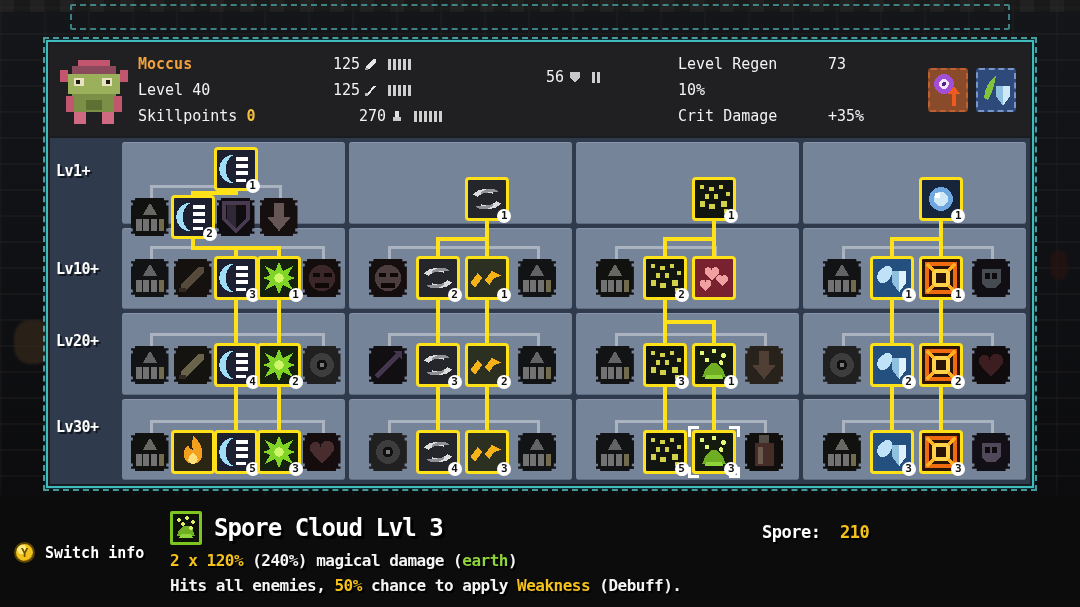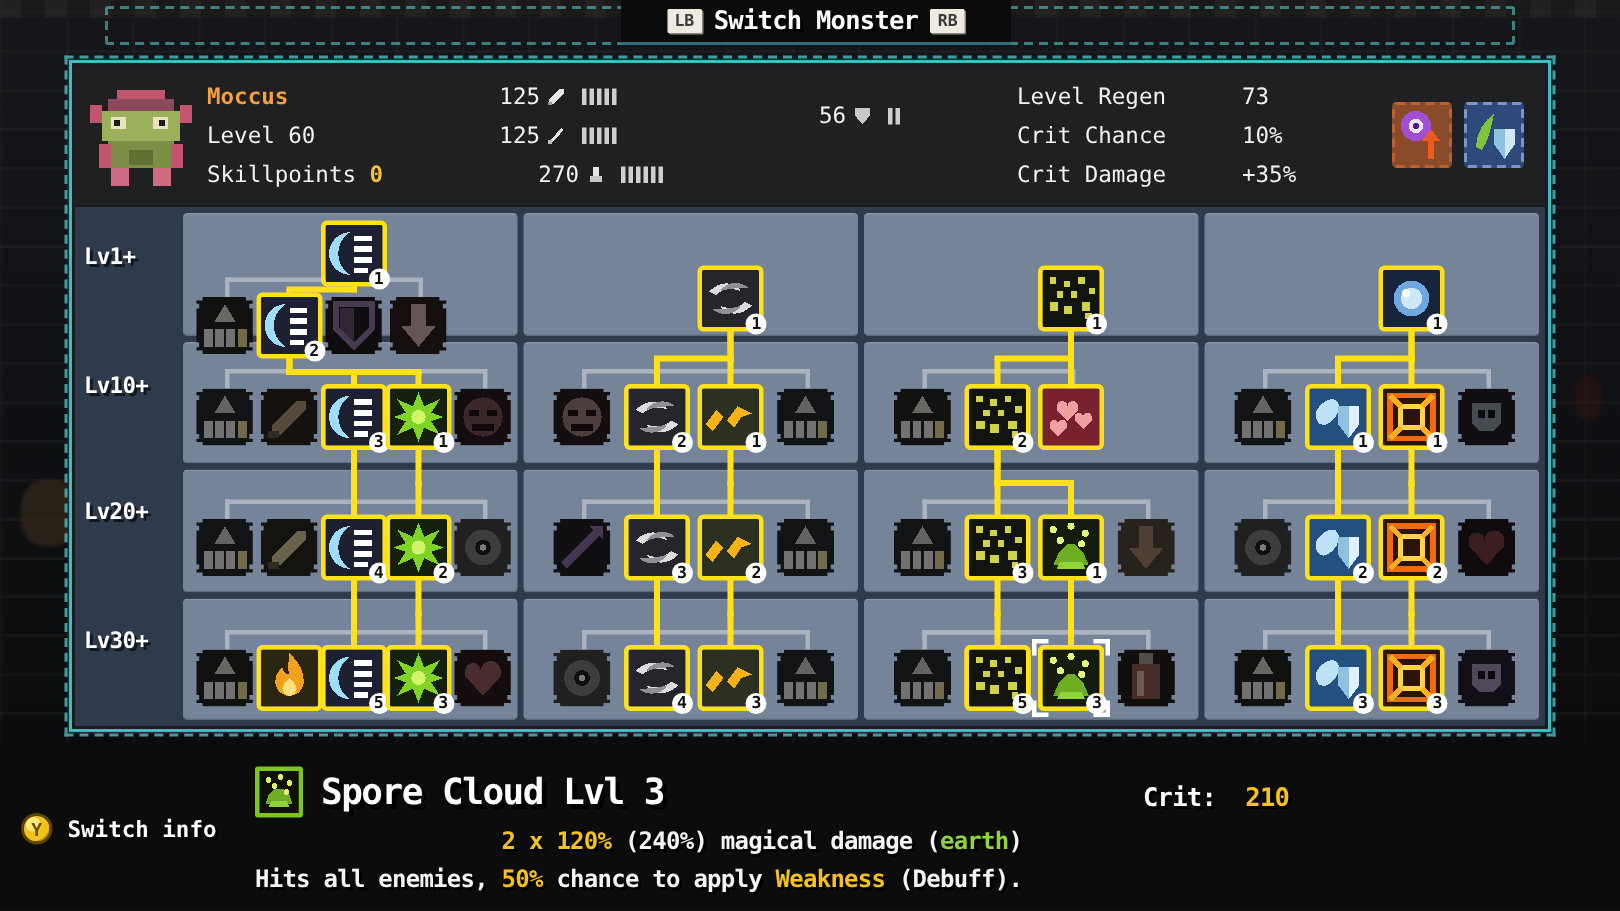--- a/index.html
+++ b/index.html
@@ -207,21 +207,21 @@
     position: relative;
   }
   .coin span {
     position:absolute; inset:0; display:flex; align-items:center; justify-content:center;
     font-family:"DejaVu Sans Mono", monospace; font-size:12px; font-weight:bold; color:#6a5000;
   }
   .hint-txt {
     color:#fff; font-family:"DejaVu Sans Mono", monospace;
     font-size:15px; font-weight:bold; text-shadow:2px 2px 0 #000;
   }
-  .skillbox { position: absolute; left: 170px; top: 511px; text-align: right; }
+  .skillbox { position: absolute; left: 170px; top: 511px; }
   .skill-head { display:flex; align-items:center; gap: 12px; }
   .skill-ico {
     width: 32px; height: 34px; border: 3px solid #7ec61f;
     background: #0e1108; position: relative; border-radius: 2px;
   }
   .skill-title {
     color:#fff; font-size: 24px; font-weight: bold;
     font-family:"DejaVu Sans Mono", monospace;
     text-shadow: 3px 3px 0 #000; letter-spacing: -1px;
   }
@@ -249,25 +249,20 @@
   <div class="bg-strip"></div>
   <div class="bg-blob" style="left:14px;top:320px;width:38px;height:44px;background:#3b2c1c;"></div>
   <div class="bg-blob" style="left:1050px;top:250px;width:18px;height:30px;background:#2a1410;"></div>
 
   <div class="bg-ghost" style="left:818px;top:134px;font-size:24px;">Equipment</div>
   <div class="bg-ghost" style="left:818px;top:179px;font-size:24px;">Skills</div>
   <div class="bg-ghost" style="left:818px;top:224px;font-size:24px;">Team</div>
 
   <div class="hud-bracket" style="left:70px;top:4px;width:940px;height:26px;border-color:rgba(86,200,200,.6);"></div>
 
-  <div class="switch-bar">
-    <span class="bumper">LB</span>
-    <span class="switch-label">Switch Monster</span>
-    <span class="bumper">RB</span>
-  </div>
 
   <div class="window">
     <div class="win-dash"></div>
 
     <div class="stats">
 
       <div class="portrait">
         <svg width="80" height="76" viewBox="0 0 40 38" shape-rendering="crispEdges" aria-hidden="true">
           <rect x="12" y="4" width="16" height="3" fill="#c2566e"></rect>
           <rect x="9" y="7" width="22" height="4" fill="#8a4a5c"></rect>
@@ -287,21 +282,21 @@
         </svg>
       </div>
 
       <div class="stats-cols">
 
         <div class="scol" style="width:176px;">
           <div class="srow">
               <span class="name">Moccus</span>
             </div>
           <div class="srow">
-              <span>Level 60</span>
+              <span>Level 40</span>
             </div>
           <div class="srow">
             <span>Skillpoints</span>
             <span>&nbsp;</span>
             <span class="sp-val">0</span>
           </div>
         </div>
 
         <div class="scol" style="width:168px;">
           <div class="srow">
@@ -370,21 +365,20 @@
           </div>
           <div class="srow"></div>
         </div>
 
         <div class="scol" style="width:250px;">
           <div class="srow">
             <span style="width:150px;">Level Regen</span>
             <span>73</span>
           </div>
           <div class="srow">
-            <span style="width:150px;">Crit Chance</span>
             <span>10%</span>
           </div>
           <div class="srow">
             <span style="width:150px;">Crit Damage</span>
             <span>+35%</span>
           </div>
         </div>
 
         <div class="eq-slots">
           <div class="eq-slot" style="background:#8a4b2a;border-color:#c06030;">
@@ -404,21 +398,21 @@
           </div>
         </div>
 
       </div>
     </div>
 
     <div class="tree">
 
       <div class="lv-gutter">
         <div class="lv-label" style="top:24px;">Lv1+</div>
-        <div class="lv-label" style="top:110px;">Lv10+</div>
+        <div class="lv-label" style="top:122px;">Lv10+</div>
         <div class="lv-label" style="top:194px;">Lv20+</div>
         <div class="lv-label" style="top:280px;">Lv30+</div>
       </div>
 
       <div class="grid-wrap">
         <div class="grid" id="grid">
           <div class="cell"></div>
           <div class="cell"></div>
           <div class="cell"></div>
           <div class="cell"></div>
@@ -1251,17 +1245,17 @@
     </div>
     <div class="skill-line">
       <span class="y">2 x </span><span class="y">120%</span><span> (240%) magical damage (</span><span class="g">earth</span><span>)</span>
     </div>
     <div class="skill-line">
       <span>Hits all enemies, </span><span class="y">50%</span><span> chance to apply </span><span class="y">Weakness</span><span> (Debuff).</span>
     </div>
   </div>
 
   <div class="mana">
-    <span>Crit:</span>
+    <span>Spore:</span>
     <span>&nbsp;</span><span class="y">210</span>
   </div>
 
 </div>
 
 </body></html>

